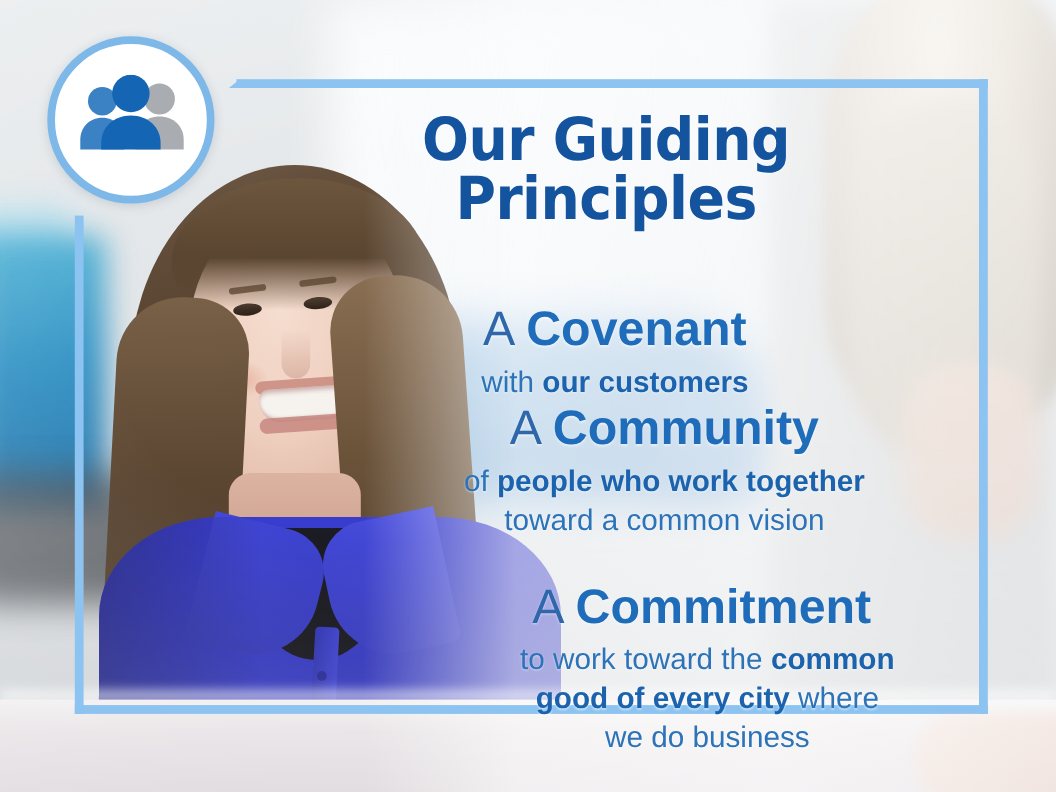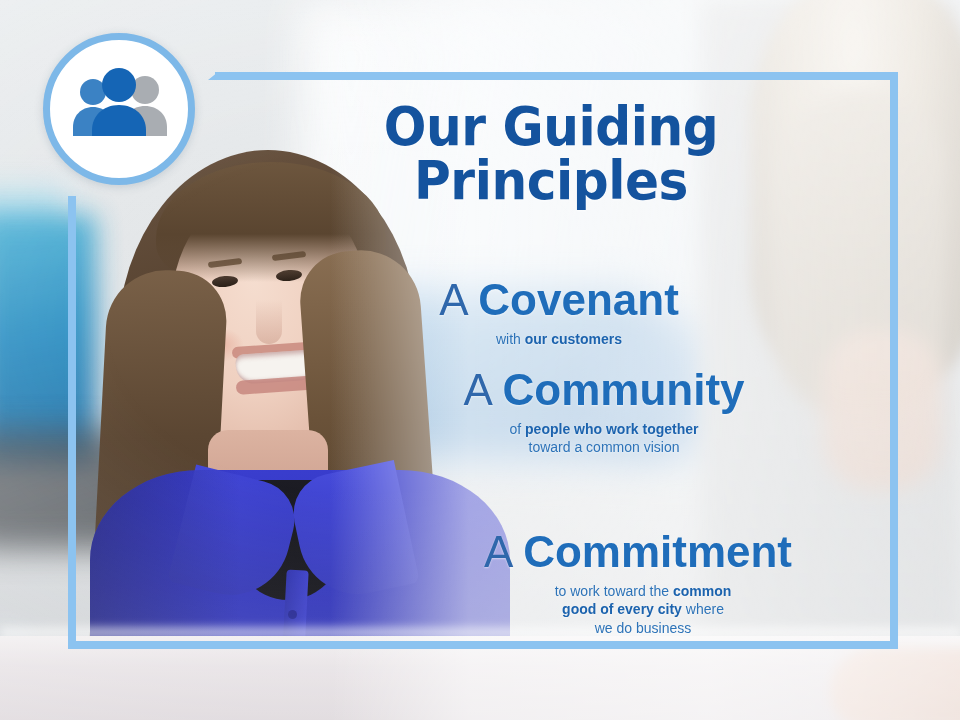--- a/index.html
+++ b/index.html
@@ -346,21 +346,21 @@
   .principle .headline .article{
     font-weight:normal;
     color:#2f67ab;
   }
   .principle .headline .word{
     font-weight:bold;
     color:#1f6dba;
   }
   .principle .sub{
     font-family:"Liberation Sans",sans-serif;
-    font-size:14px;
+    font-size:27px;
     line-height:1.32;
     color:#2d73b8;
     text-shadow:0 1px 2px rgba(255,255,255,.5);
     margin-top:7px;
   }
   .principle .sub b{ font-weight:bold; color:#1c63ae; }
 
   
   #p1{ left:0; top:178px; text-align:center;margin-top:28px; }
   #p1 .headline{ padding-left:18px; }

